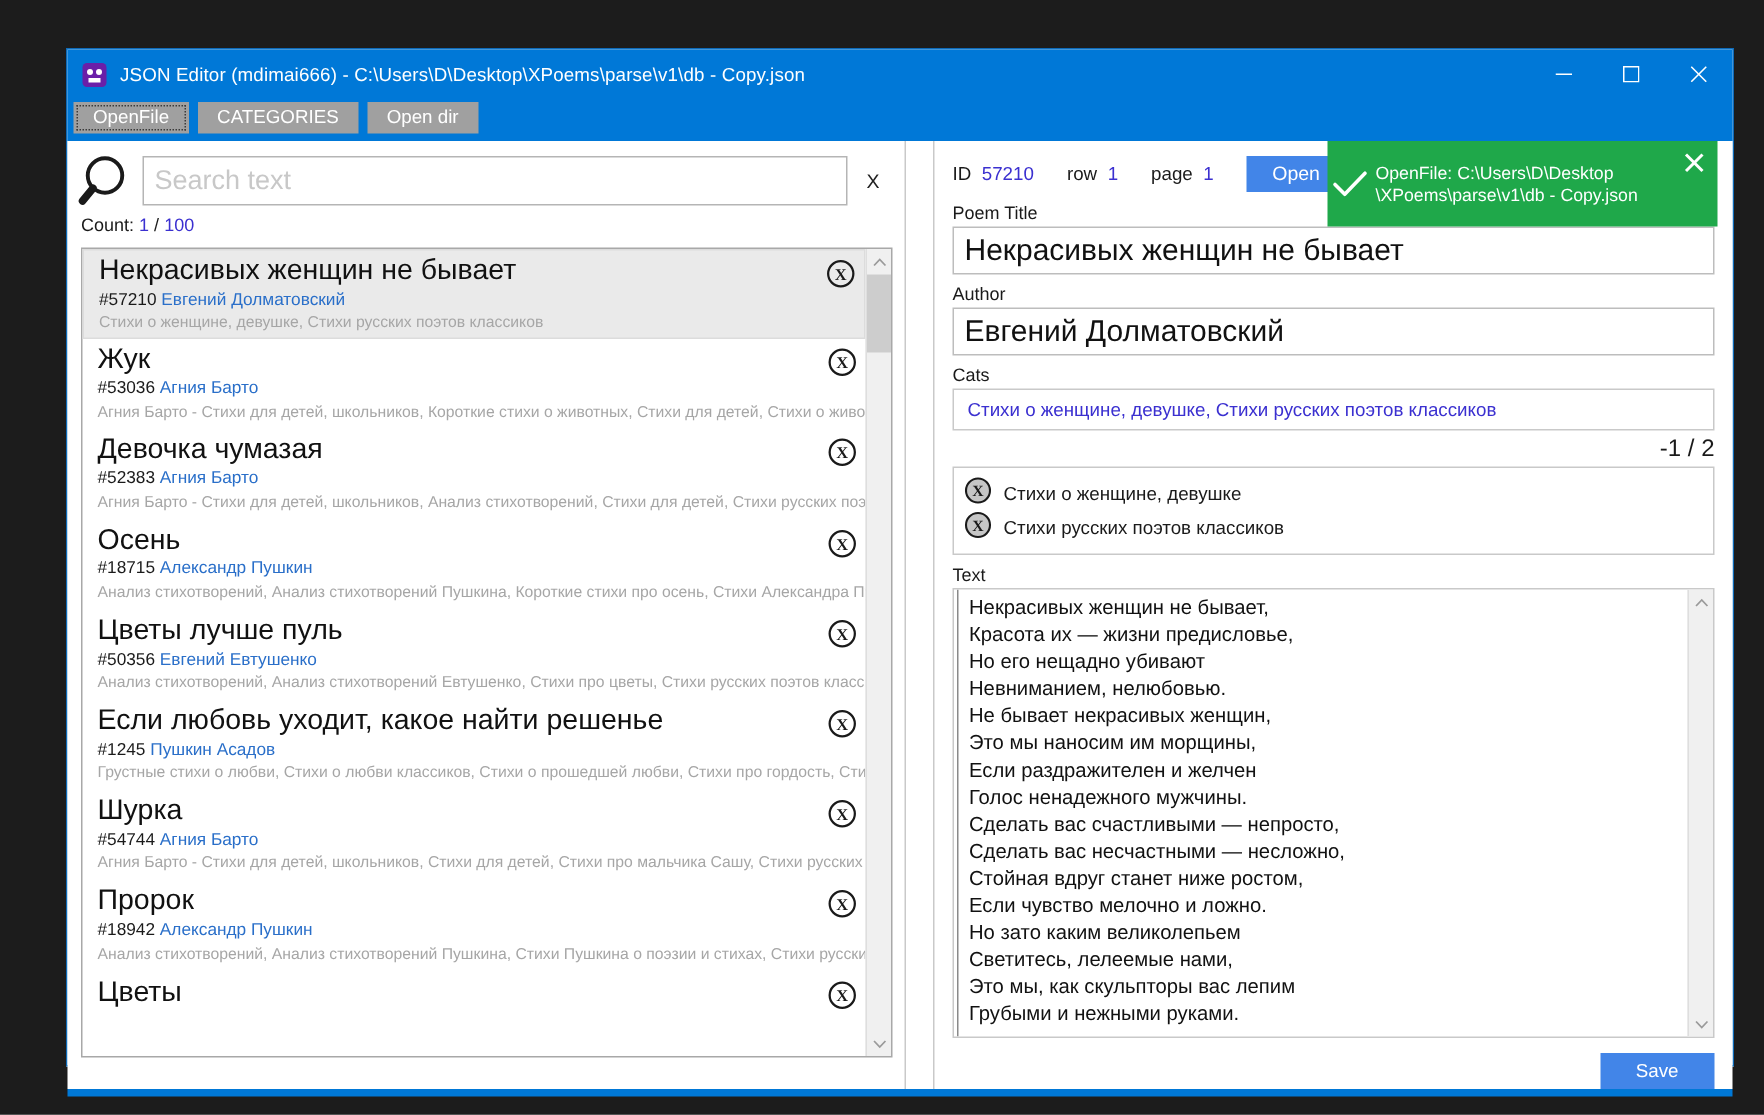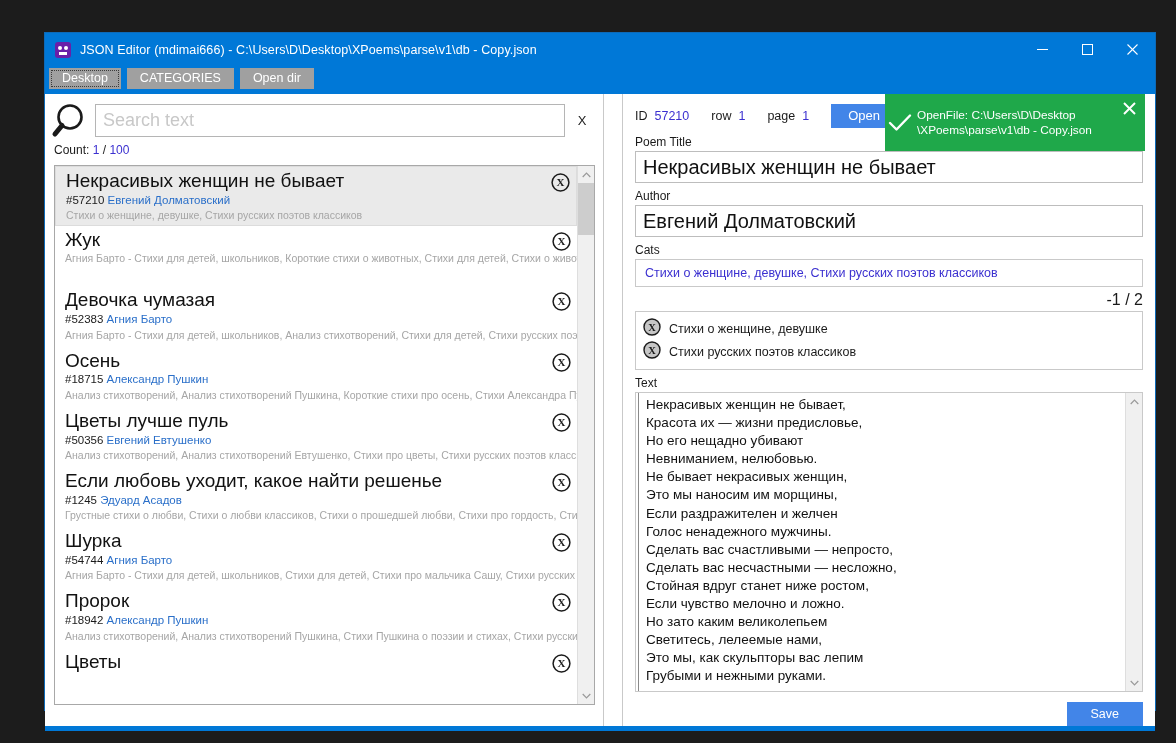--- a/index.html
+++ b/index.html
@@ -345,21 +345,21 @@
       <div class="wc">
         <svg width="11" height="11" viewBox="0 0 11 11">
             <line x1="0.5" y1="0.5" x2="10.5" y2="10.5" stroke="#fff" stroke-width="1.1"></line>
             <line x1="10.5" y1="0.5" x2="0.5" y2="10.5" stroke="#fff" stroke-width="1.1"></line>
           </svg>
       </div>
     </div>
   </div>
 
   <div id="tabstrip">
-    <button class="tabbtn focused">Desktop</button>
+    <button class="tabbtn focused">OpenFile</button>
     <button class="tabbtn">CATEGORIES</button>
     <button class="tabbtn">Open dir</button>
   </div>
 
   <div id="body">
 
     <div id="left-pane">
 
       <div id="search-row">
         <div id="search-icon">
@@ -392,20 +392,24 @@
             <div class="del-btn">
               <svg width="19" height="19" viewBox="0 0 19 19">
                   <circle cx="9.5" cy="9.5" r="8.4" fill="none" stroke="#1a1a1a" stroke-width="1.5"></circle>
                   <text x="9.5" y="13.4" font-family="Liberation Serif, serif" font-size="11" font-weight="bold" text-anchor="middle" fill="#1a1a1a">X</text>
                 </svg>
             </div>
           </div>
 
           <div class="poem-row">
             <div class="poem-title">Жук</div>
+            <div class="poem-meta">
+              <span class="pid">#53036</span>
+              <span class="pauthor">Агния Барто</span>
+            </div>
             <div class="poem-cats">Агния Барто - Стихи для детей, школьников, Короткие стихи о животных, Стихи для детей, Стихи о животны</div>
             <div class="del-btn">
               <svg width="19" height="19" viewBox="0 0 19 19">
                   <circle cx="9.5" cy="9.5" r="8.4" fill="none" stroke="#1a1a1a" stroke-width="1.5"></circle>
                   <text x="9.5" y="13.4" font-family="Liberation Serif, serif" font-size="11" font-weight="bold" text-anchor="middle" fill="#1a1a1a">X</text>
                 </svg>
             </div>
           </div>
 
           <div class="poem-row">
@@ -450,21 +454,21 @@
                   <circle cx="9.5" cy="9.5" r="8.4" fill="none" stroke="#1a1a1a" stroke-width="1.5"></circle>
                   <text x="9.5" y="13.4" font-family="Liberation Serif, serif" font-size="11" font-weight="bold" text-anchor="middle" fill="#1a1a1a">X</text>
                 </svg>
             </div>
           </div>
 
           <div class="poem-row">
             <div class="poem-title">Если любовь уходит, какое найти решенье</div>
             <div class="poem-meta">
               <span class="pid">#1245</span>
-              <span class="pauthor">Эдуард Асадов</span>
+              <span class="pauthor">Пушкин Асадов</span>
             </div>
             <div class="poem-cats">Грустные стихи о любви, Стихи о любви классиков, Стихи о прошедшей любви, Стихи про гордость, Стихи</div>
             <div class="del-btn">
               <svg width="19" height="19" viewBox="0 0 19 19">
                   <circle cx="9.5" cy="9.5" r="8.4" fill="none" stroke="#1a1a1a" stroke-width="1.5"></circle>
                   <text x="9.5" y="13.4" font-family="Liberation Serif, serif" font-size="11" font-weight="bold" text-anchor="middle" fill="#1a1a1a">X</text>
                 </svg>
             </div>
           </div>
 

